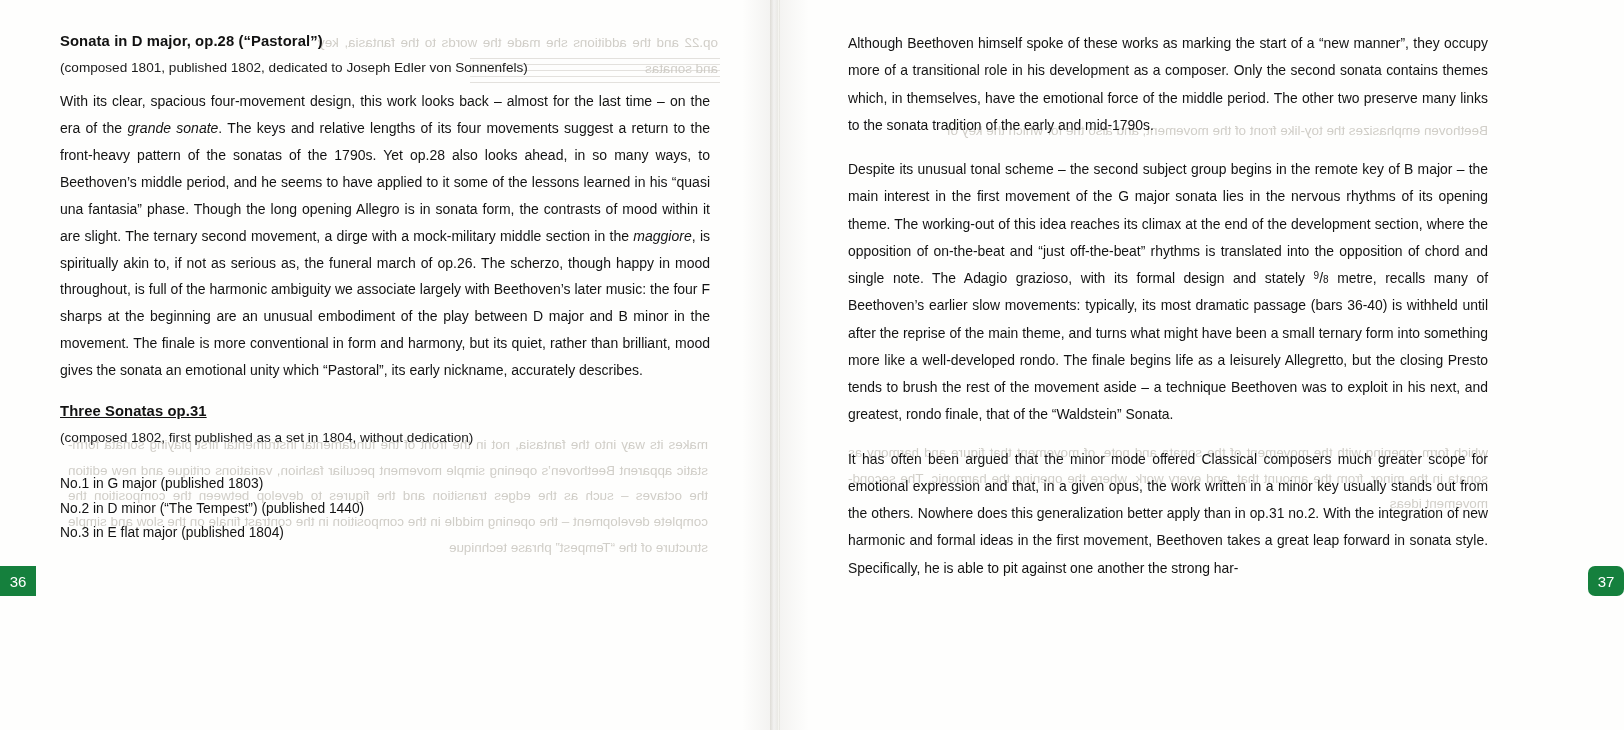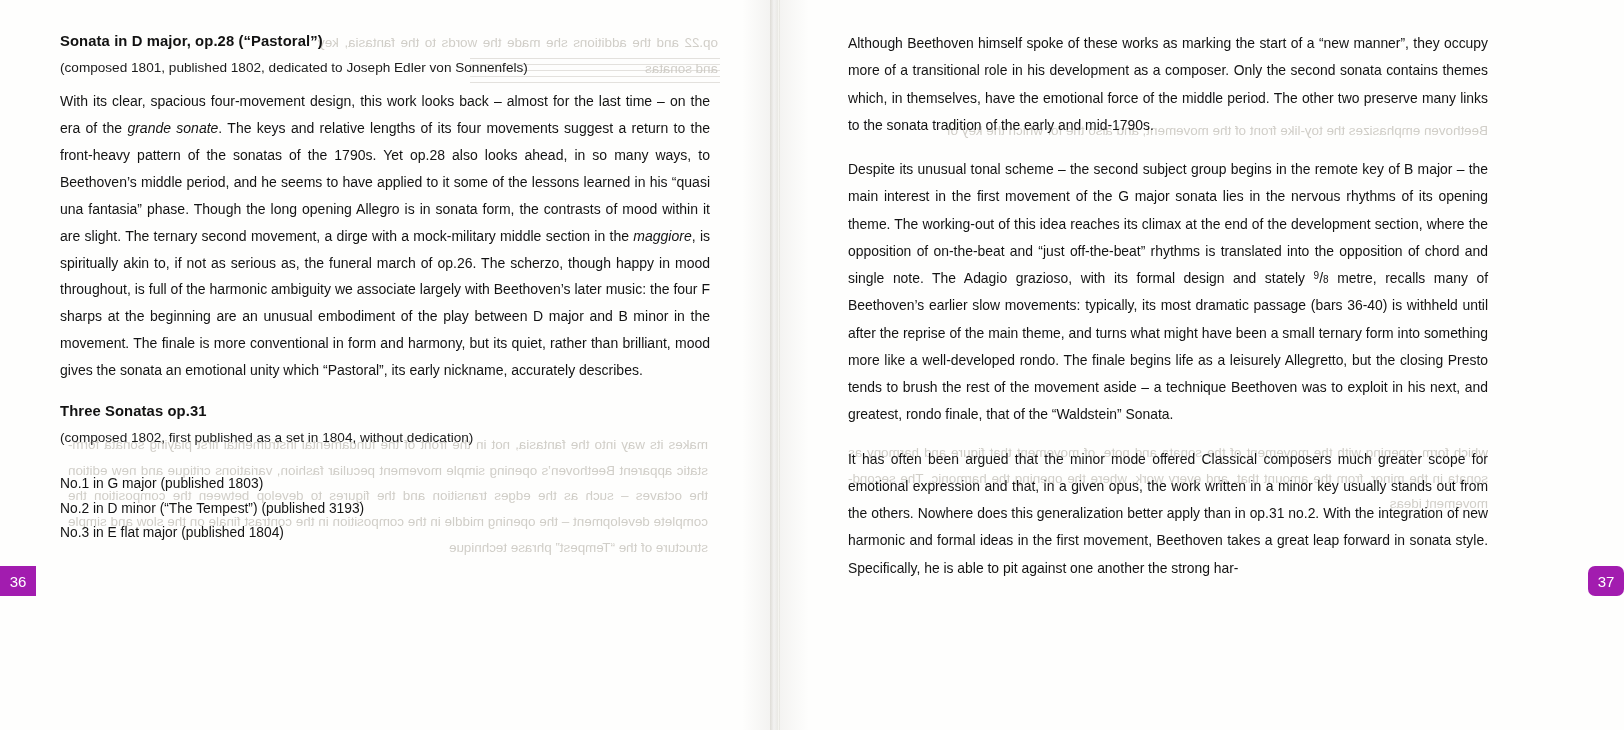--- a/index.html
+++ b/index.html
@@ -104,21 +104,21 @@
   em { font-style: italic; }
   .frac {
     font-size: 13.9px;
   }
   .frac sup { font-size: 10px; vertical-align: 0.45em; }
   .frac sub { font-size: 10px; vertical-align: 0.05em; }
   .folio {
     position: absolute;
     width: 36px;
     height: 30px;
-    background: #a21caf;
+    background: #15803d;
     color: #ffffff;
     font-size: 15px;
     display: flex;
     align-items: center;
     justify-content: center;
     font-family: "Liberation Sans", sans-serif;
   }
   .folio-left {
     left: 0;
     top: 566px;
@@ -218,28 +218,28 @@
     <span>note, of movement that figure and harmony as sonata in the minor, from the amount</span>
     <span>that, and every work, where the opening the harmonic. The second-movement ideas</span>
   </div>
 
   <div class="column col-left">
     <h3 class="heading">Sonata in D major, op.28 (“Pastoral”)</h3>
     <p class="subhead">(composed 1801, published 1802, dedicated to Joseph Edler von Sonnenfels)</p>
 
     <p class="body">With its clear, spacious four-movement design, this work looks back – almost for the last time – on the era of the <em>grande sonate</em>. The keys and relative lengths of its four movements suggest a return to the front-heavy pattern of the sonatas of the 1790s. Yet op.28 also looks ahead, in so many ways, to Beethoven’s middle period, and he seems to have applied to it some of the lessons learned in his “quasi una fantasia” phase. Though the long opening Allegro is in sonata form, the contrasts of mood within it are slight. The ternary second movement, a dirge with a mock-military middle section in the <em>maggiore</em>, is spiritually akin to, if not as serious as, the funeral march of op.26. The scherzo, though happy in mood throughout, is full of the harmonic ambiguity we associate largely with Beethoven’s later music: the four F sharps at the beginning are an unusual embodiment of the play between D major and B minor in the movement. The finale is more conventional in form and harmony, but its quiet, rather than brilliant, mood gives the sonata an emotional unity which “Pastoral”, its early nickname, accurately describes.</p>
 
-    <h3 class="heading" style="margin-top:6px;">Three Sonatas op.31</h3>
+    <h3 class="heading" style="margin-top:6px;text-decoration:underline;">Three Sonatas op.31</h3>
     <p class="subhead-tight">(composed 1802, first published as a set in 1804, without dedication)</p>
 
     <p class="listline">
       <span>No.1 in G major (published 1803)</span>
     </p>
     <p class="listline">
-      <span>No.2 in D minor (“The Tempest”) (published 3193)</span>
+      <span>No.2 in D minor (“The Tempest”) (published 1440)</span>
     </p>
     <p class="listline">
       <span>No.3 in E flat major (published 1804)</span>
     </p>
   </div>
 
   <div class="column col-right">
     <p class="body-right">Although Beethoven himself spoke of these works as marking the start of a “new manner”, they occupy more of a transitional role in his development as a composer. Only the second sonata contains themes which, in themselves, have the emotional force of the middle period. The other two preserve many links to the sonata tradition of the early and mid-1790s.</p>
 
     <p class="body-right">Despite its unusual tonal scheme – the second subject group begins in the remote key of B major – the main interest in the first movement of the G major sonata lies in the nervous rhythms of its opening theme. The working-out of this idea reaches its climax at the end of the development section, where the opposition of on-the-beat and “just off-the-beat” rhythms is translated into the opposition of chord and single note. The Adagio grazioso, with its formal design and stately <span class="frac"><sup>9</sup>/<sub>8</sub></span> metre, recalls many of Beethoven’s earlier slow movements: typically, its most dramatic passage (bars 36-40) is withheld until after the reprise of the main theme, and turns what might have been a small ternary form into something more like a well-developed rondo. The finale begins life as a leisurely Allegretto, but the closing Presto tends to brush the rest of the movement aside – a technique Beethoven was to exploit in his next, and greatest, rondo finale, that of the “Waldstein” Sonata.</p>

